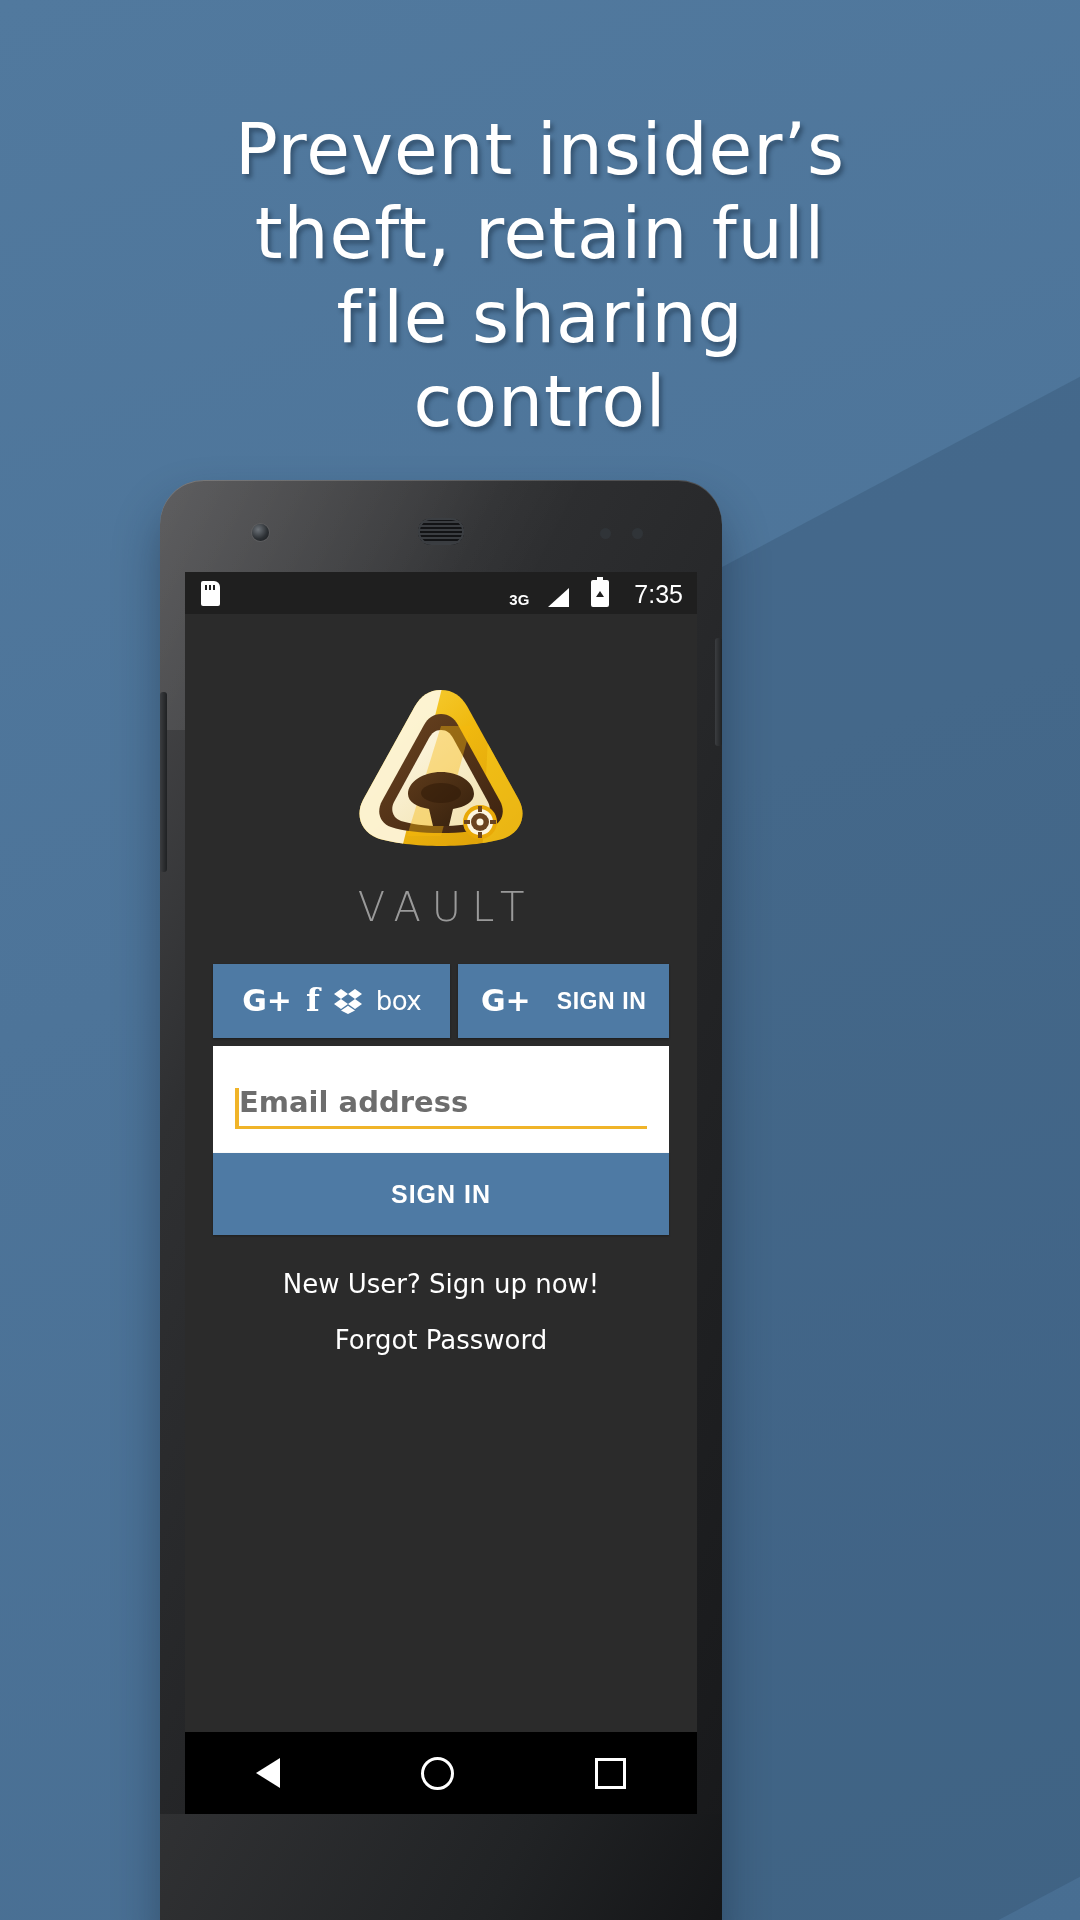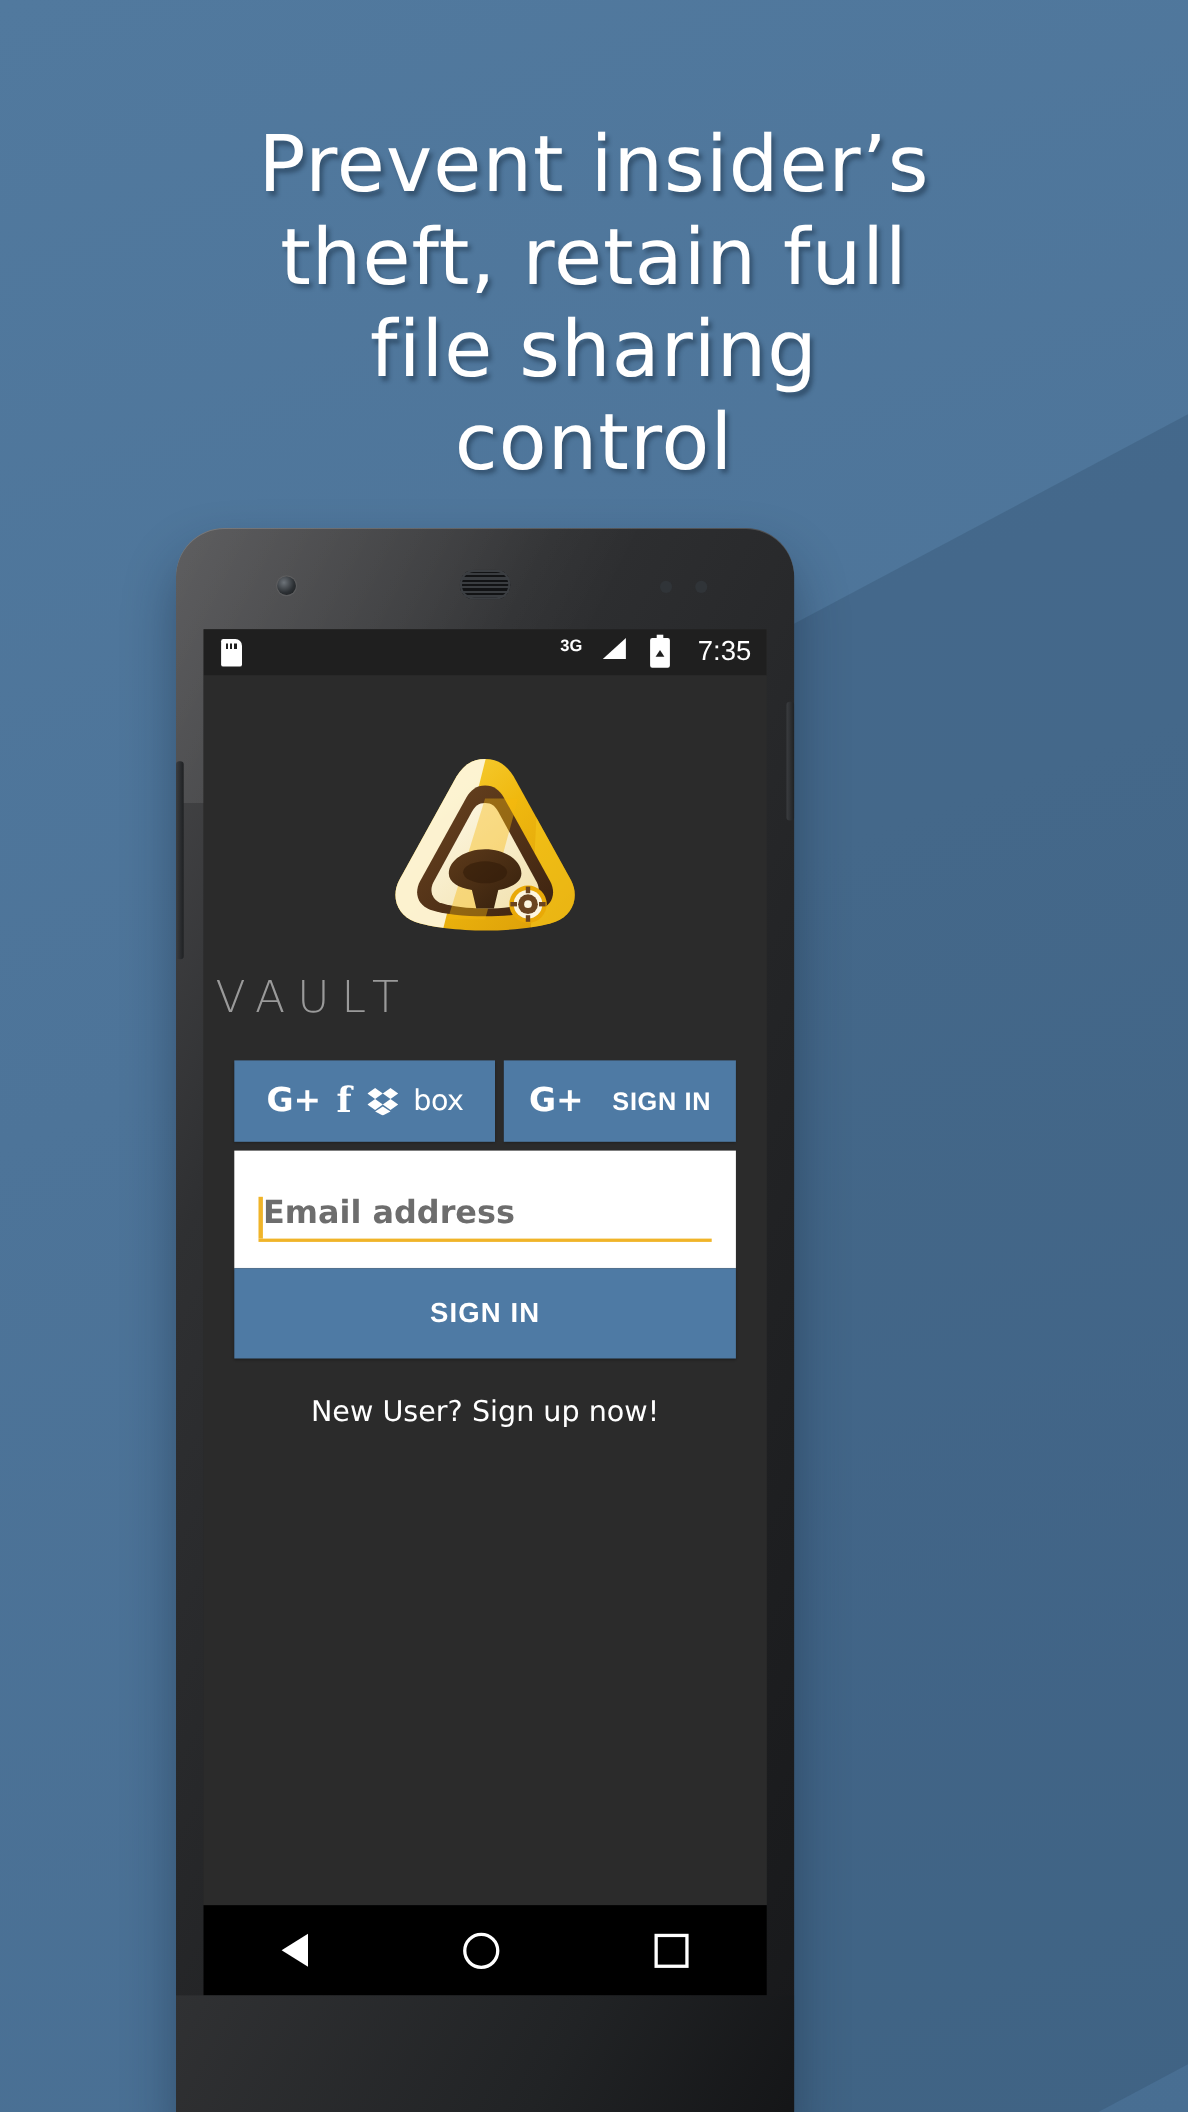--- a/index.html
+++ b/index.html
@@ -135,21 +135,21 @@
   #status-bar {
     height: 42px;
     background: #1f1f1f;
     display: flex;
     align-items: center;
     justify-content: space-between;
     padding: 0 14px 0 16px;
     box-sizing: border-box;
   }
   #status-left { display: flex; align-items: center; gap: 8px; }
-  #status-right { display: flex; align-items: flex-start; gap: 22px; }
+  #status-right { display: flex; align-items: flex-end; gap: 22px; }
 
   .sim-icon {
     width: 19px; height: 25px;
     background: #ffffff;
     border-radius: 2px 6px 2px 2px;
     position: relative;
   }
   .sim-icon::after {
     content: "";
     position: absolute;
@@ -216,20 +216,21 @@
     background: #2b2b2b;
     display: flex;
     flex-direction: column;
   }
 
   
   #brand-area {
     flex: 0 0 auto;
     padding-top: 62px;
     padding-bottom: 34px;
+    text-align: center;
   }
   #logo-wrap {
     width: 200px;
     height: 200px;
     margin: 0 auto;
   }
   #wordmark {
     margin-top: 8px;
     color: #9a9a9a;
     font-size: 40px;
@@ -538,20 +539,21 @@
             <div class="field-underline"></div>
           </div>
         </div>
 
         <div id="submit-btn">
           <span class="oauth-label">SIGN IN</span>
         </div>
 
         <div id="footer-links">
           <span class="footer-link">New User? Sign up now!</span>
+          <span class="footer-link">Forgot Password</span>
         </div>
 
       </div>
     </div>
 
     <div id="nav-bar">
       <span class="nav-back"></span>
       <span class="nav-home"></span>
       <span class="nav-recent"></span>
     </div>

